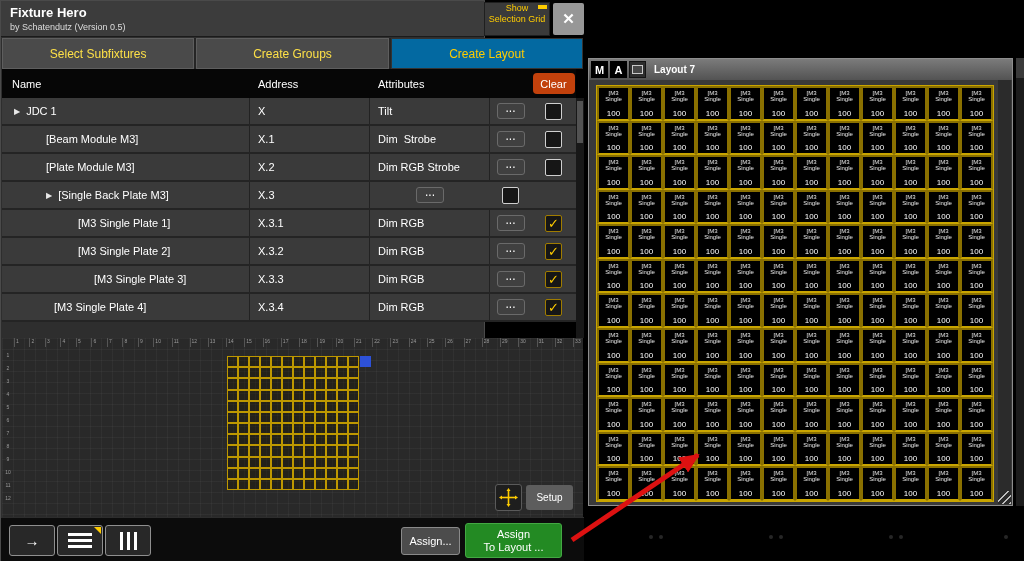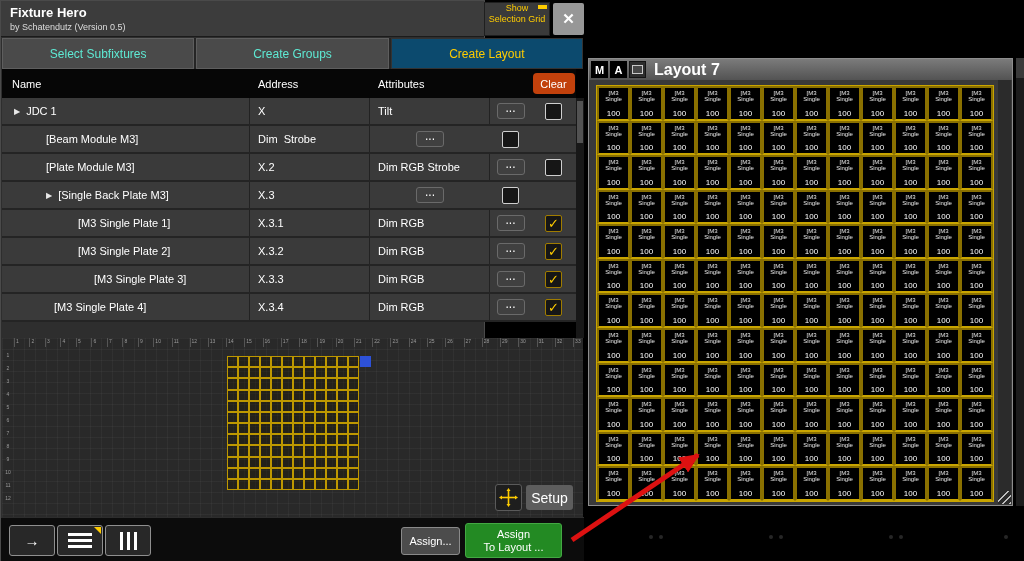--- a/index.html
+++ b/index.html
@@ -19,22 +19,22 @@
                    display:flex; align-items:flex-start; justify-content:center; padding:0 2px; }
   .yflag::after { content:""; position:absolute; top:2px; right:2px; width:9px; height:4px;
                   background:var(--accent-yellow,#ffcc00); }
   .close-btn { position:absolute; left:552px; top:2px; width:31px; height:32px;
                background:#979797; border-radius:2px; color:#fff; font-size:15px; font-weight:bold;
                display:flex; align-items:center; justify-content:center; }
 
   .tab-bar { position:absolute; left:1px; top:37px; width:581px; height:31px;
              display:flex; gap:2px; background:#252525; }
   .tab { flex:1; display:flex; align-items:center; justify-content:center;
-         background:#4a4a4a; border:1px solid #5e5e5e; color:#5eead4; font-size:12px; }
-  .tab.active { background:#0c4a6e; border-color:#333; color:var(--accent-yellow,#ffcc00); }
+         background:#4a4a4a; border:1px solid #5e5e5e; color:#fde047; font-size:12px; }
+  .tab.active { background:#0369a1; border-color:#333; color:var(--accent-yellow,#ffcc00); }
 
   .table-header { position:absolute; left:1px; top:68px; width:574px; height:29px;
                   background:#060606; display:grid; grid-template-columns:248px 120px 120px 41px 45px;
                   align-items:center; color:#fff; font-size:11px; }
   .th-name { padding-left:10px; } .th-addr,.th-attr { padding-left:8px; }
   .clear-btn { width:42px; height:21px; background:#c2410c; border-radius:4px; color:#fff;
                font-size:11px; display:flex; align-items:center; justify-content:center; justify-self:center; }
 
   .rows { position:absolute; left:1px; top:97px; width:574px; }
   .trow { height:28px; display:grid; grid-template-columns:248px 120px 120px 41px 45px;
@@ -63,21 +63,21 @@
   .ruler-left { position:absolute; left:1px; top:14px; width:10px; bottom:2px; display:flex;
                 flex-direction:column; align-items:center; gap:7px; color:#9a9a9a; font-size:5px; }
   .selection-grid { position:absolute; left:225px; top:18px; width:132px; height:134px; display:grid; }
   .pcell { border:1px solid #bd9700; background:rgba(25,20,0,.35); }
   .blue-marker { position:absolute; left:358px; top:18px; width:11px; height:11px;
                  background:var(--marker-blue,#2d51d8); }
   .crosshair-btn { position:absolute; left:493px; top:146px; width:27px; height:27px;
                    background:#1e1e1e; border:1px solid #5a5a5a; border-radius:3px;
                    display:flex; align-items:center; justify-content:center; }
   .setup-btn { position:absolute; left:524px; top:147px; width:47px; height:25px; background:#5d5d5d;
-               border-radius:3px; color:#fff; font-size:14px; display:flex; align-items:center; justify-content:center; }
+               border-radius:3px; color:#fff; font-size:10px; display:flex; align-items:center; justify-content:center; }
 
   
   .bottom-bar { position:absolute; left:0; top:516px; width:583px; height:45px;
                 background:#0c0c0c; border-top:1px solid #2d2d2d; }
   .mode-btn { position:absolute; top:7px; width:46px; height:31px; background:#282828;
               border:1px solid #8f8f8f; border-radius:3px;
               display:flex; align-items:center; justify-content:center; color:#fff; font-size:15px; }
   .corner-flag::after { content:""; position:absolute; top:1px; right:1px; width:0; height:0;
                         border-left:7px solid transparent; border-top:7px solid var(--accent-yellow,#ffcc00); }
   .rows-icon { width:24px; height:15px; display:flex; flex-direction:column; justify-content:space-between; }
@@ -100,21 +100,21 @@
   .layout-window { position:absolute; left:588px; top:58px; width:425px; height:448px;
                    background:#3a3a3a; border:1px solid #8d8d8d; }
   .lw-titlebar { position:absolute; left:0; top:0; width:100%; height:21px;
                  background:linear-gradient(#7b7b7b,#535353); display:flex; align-items:center;
                  padding:0 2px; gap:2px; }
   .ma-btn { width:17px; height:17px; background:#000; color:#fff; font-weight:bold; font-size:11px;
             display:flex; align-items:center; justify-content:center; }
   .view-icon { width:17px; height:17px; background:#2d2d2d; border:1px solid #141414;
                display:flex; align-items:center; justify-content:center; }
   .view-icon::after { content:""; width:9px; height:7px; border:1px solid #c8c8c8; background:#474747; }
-  .lw-title { color:#fff; font-size:16px; font-weight:bold; margin-left:6px; }
+  .lw-title { color:#fff; font-size:10px; font-weight:bold; margin-left:6px; }
   .layout-grid-wrap { position:absolute; left:7px; top:26px; width:398px; height:417px;
                       border:1px solid #c9a500; background:#101010; }
   .layout-grid { width:100%; height:100%; display:grid; }
   .lcell { border:2px solid #8a7000; border-bottom-color:#c9a500; background:#000; overflow:hidden;
            display:flex; flex-direction:column; align-items:center; justify-content:space-between;
            padding:2px 0 1px; }
   .lcell .lbl { width:26px; font-size:6px; line-height:6px; color:#e9e9e9; text-align:center; }
   .lcell .val { font-size:8px; line-height:9px; color:#fff; }
   .lw-scroll { position:absolute; right:1px; top:21px; width:13px; bottom:1px; background:#2b2b2b; }
   .resize-grip { position:absolute; right:0; bottom:0; width:13px; height:13px;
@@ -179,20 +179,21 @@
     </div>
     <div class="c-check">
       <div class="checkbox"></div>
     </div>
   </div>
       <div class="trow">
     <div class="c-name" style="padding-left: 44px;">
 
       <span class="txt">[Beam Module M3]</span>
     </div>
+    <div class="c-addr">X.1</div>
     <div class="c-attr">Dim  Strobe</div>
     <div class="c-more">
       <div class="more-btn">...</div>
     </div>
     <div class="c-check">
       <div class="checkbox"></div>
     </div>
   </div>
       <div class="trow">
     <div class="c-name" style="padding-left: 44px;">

